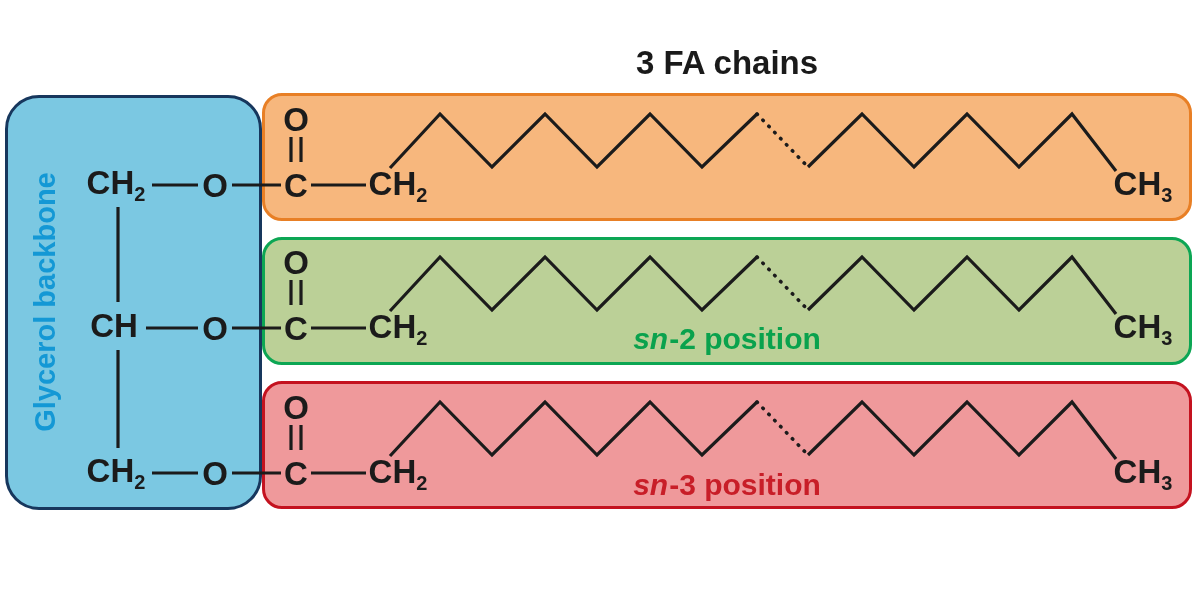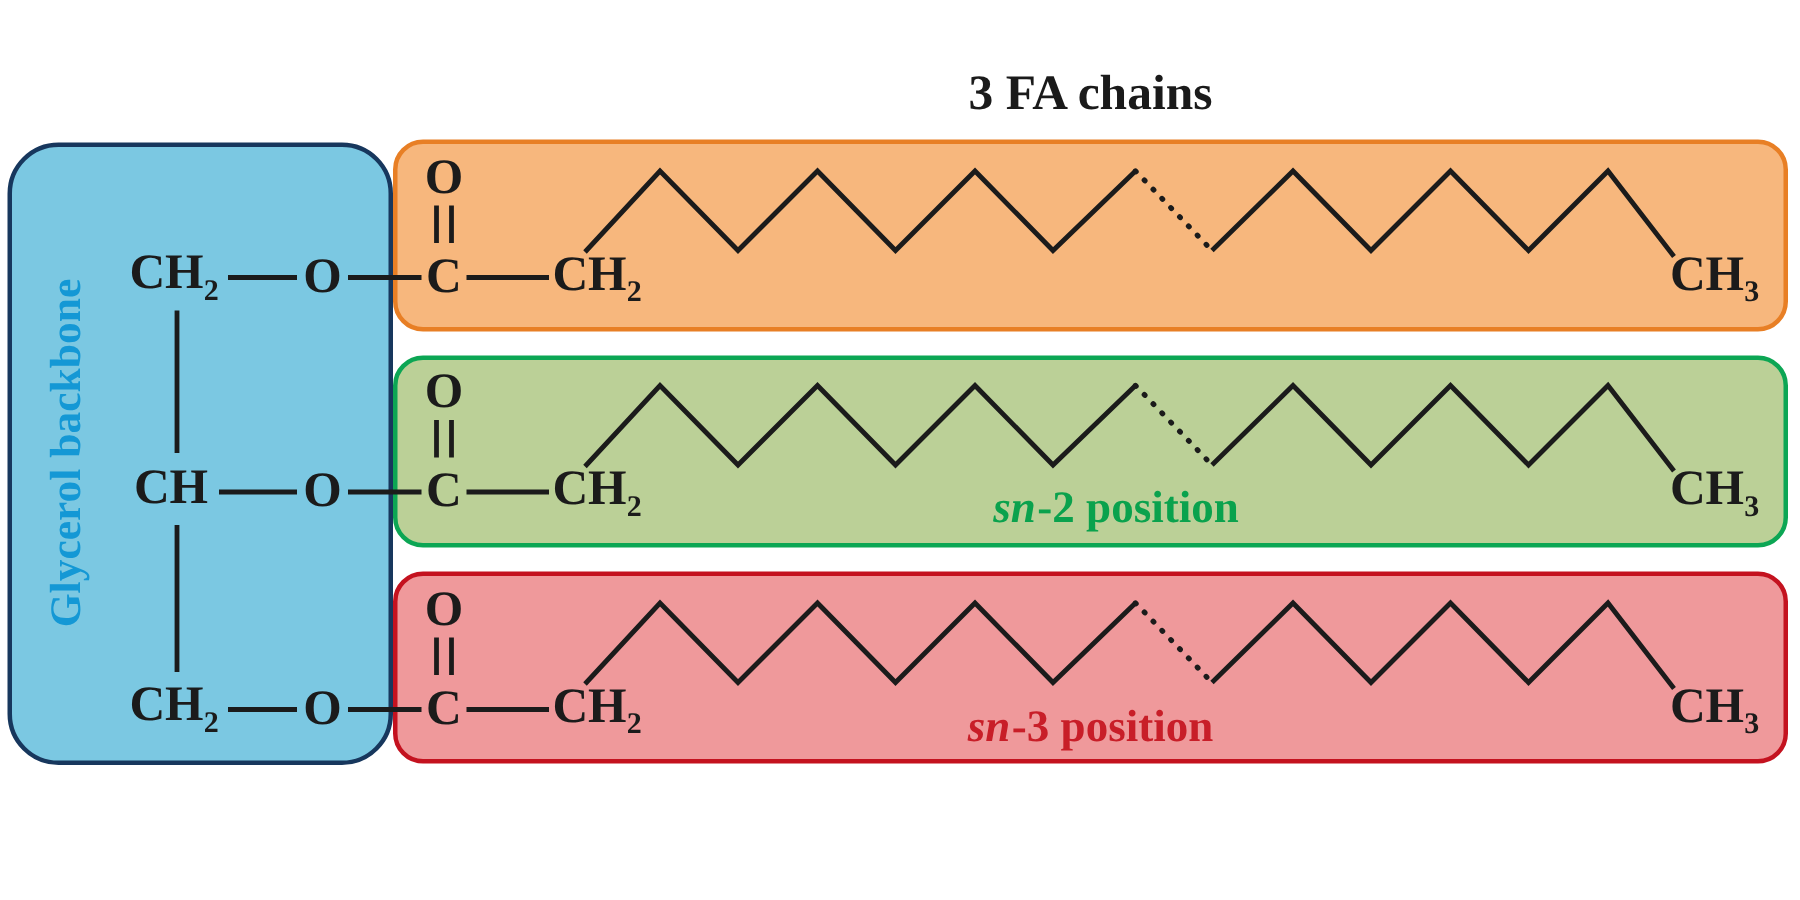--- a/index.html
+++ b/index.html
@@ -1,18 +1,18 @@
 <!DOCTYPE html>
 <html><head>
 <meta charset="utf-8">
 <style>
   html,body{margin:0;padding:0;background:#ffffff;}
   .canvas{
     position:relative;width:1200px;height:532px;background:#ffffff;overflow:hidden;
-    font-family:Liberation Serif, serif;color:#1b1b1b;
+    font-family:Liberation Sans, sans-serif;color:#1b1b1b;
   }
   .title{
     position:absolute;left:727px;top:63px;transform:translate(-50%,-50%);
     font-size:33px;font-weight:700;color:#1a1a1a;white-space:nowrap;z-index:3;
   }
   .backbone-box{
     position:absolute;left:5px;top:95px;width:257px;height:415px;
     border:3px solid #17375d;border-radius:34px;box-sizing:border-box;z-index:1;
   }
   .chain-box{
@@ -101,21 +101,21 @@
   <span class="t formula" style="left:215px;top:473px">O</span>
 
   <span class="t formula" style="left:296px;top:119px">O</span>
   <span class="t formula" style="left:296px;top:185px">C</span>
   <span class="t formula" style="left:398px;top:186px"><span>CH</span><sub>2</sub></span>
   <span class="t formula" style="left:1143px;top:186px"><span>CH</span><sub>3</sub></span>
 
   <span class="t formula" style="left:296px;top:262px">O</span>
   <span class="t formula" style="left:296px;top:328px">C</span>
   <span class="t formula" style="left:398px;top:329px"><span>CH</span><sub>2</sub></span>
-  <span class="t chain-label" id="chain-label-1" style="left: 727px; top: 339px; color: rgb(10, 162, 77); margin-left: 17px;"><i>sn</i><b>-2 position</b></span>
+  <span class="t chain-label" id="chain-label-1" style="left: 727px; top: 339px; color: rgb(10, 162, 77);"><i>sn</i><b>-2 position</b></span>
   <span class="t formula" style="left:1143px;top:329px"><span>CH</span><sub>3</sub></span>
 
   <span class="t formula" style="left:296px;top:407px">O</span>
   <span class="t formula" style="left:296px;top:473px">C</span>
   <span class="t formula" style="left:398px;top:474px"><span>CH</span><sub>2</sub></span>
   <span class="t chain-label" id="chain-label-2" style="left: 727px; top: 485px; color: rgb(200, 30, 40);"><i>sn</i><b>-3 position</b></span>
   <span class="t formula" style="left:1143px;top:474px"><span>CH</span><sub>3</sub></span>
 
 </div>
 

